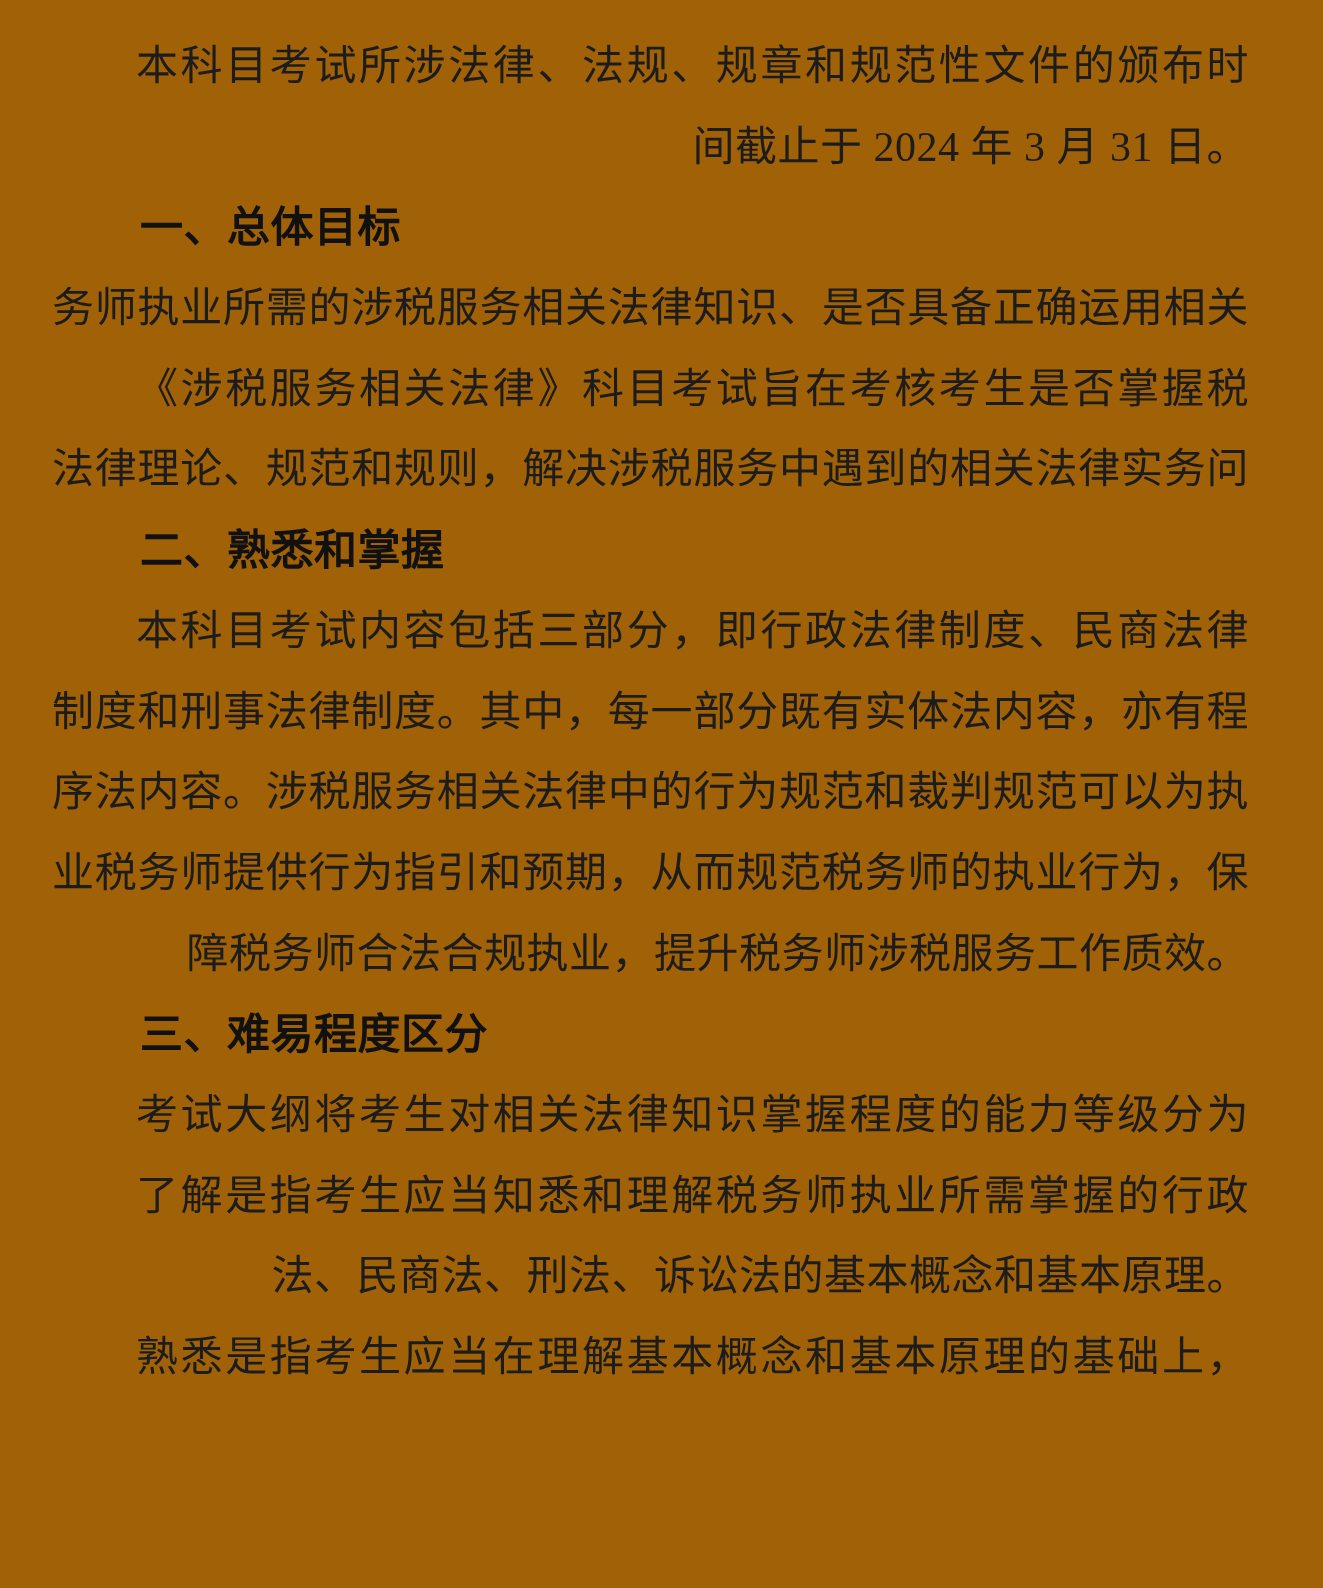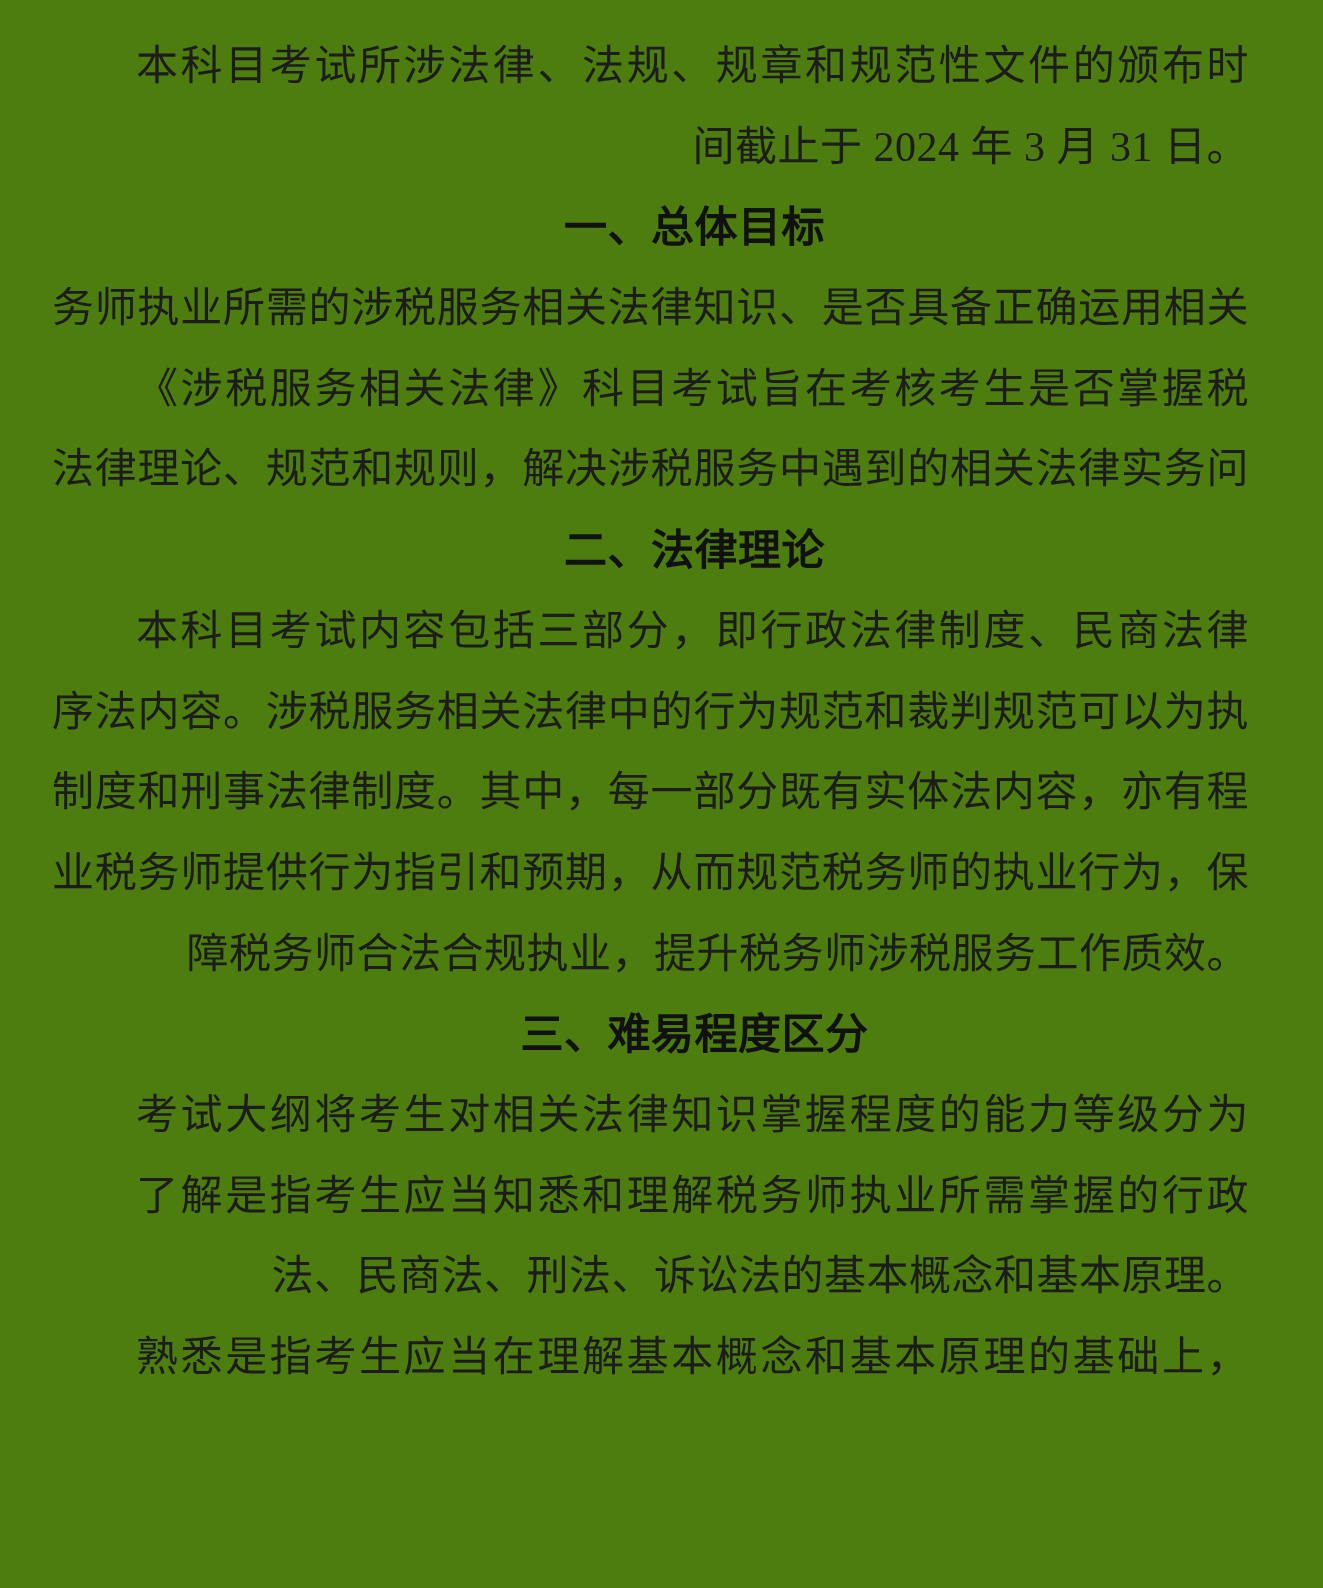--- a/index.html
+++ b/index.html
@@ -5,21 +5,21 @@
   html, body {
     margin: 0;
     padding: 0;
     background: #ffffff;
   }
   .page {
     position: relative;
     width: 1323px;
     height: 1588px;
     box-sizing: border-box;
-    background: #4d7c0f;
+    background: #a16207;
     padding: 26px 74px 0 52px;
     overflow: hidden;
     color: #1c1c1c;
     font-family: "Liberation Serif", "DejaVu Serif", serif;
   }
   .line {
     height: 80.7px;
     line-height: 80.7px;
     font-size: 42px;
     letter-spacing: 0.5px;
@@ -38,38 +38,38 @@
   }
   
   .indent {
     padding-left: 84px;
   }
   .heading {
     font-family: "Liberation Sans", "DejaVu Sans", sans-serif;
     font-weight: 700;
     font-size: 43px;
     padding-left: 88px;
-    text-align: center;
+    text-align: left;
     color: #111111;
   }
 </style>
 </head>
 <body>
 
 <div class="page">
   <div class="line just indent">本科目考试所涉法律、法规、规章和规范性文件的颁布时</div>
   <div class="line endline">间截止于 2024 年 3 月 31 日。</div>
   <div class="line heading">一、总体目标</div>
   <div class="line just">务师执业所需的涉税服务相关法律知识、是否具备正确运用相关</div>
   <div class="line just indent">《涉税服务相关法律》科目考试旨在考核考生是否掌握税</div>
   <div class="line just">法律理论、规范和规则，解决涉税服务中遇到的相关法律实务问</div>
-  <div class="line heading">二、法律理论</div>
+  <div class="line heading">二、熟悉和掌握</div>
   <div class="line just indent">本科目考试内容包括三部分，即行政法律制度、民商法律</div>
+  <div class="line just">制度和刑事法律制度。其中，每一部分既有实体法内容，亦有程</div>
   <div class="line just">序法内容。涉税服务相关法律中的行为规范和裁判规范可以为执</div>
-  <div class="line just">制度和刑事法律制度。其中，每一部分既有实体法内容，亦有程</div>
   <div class="line just">业税务师提供行为指引和预期，从而规范税务师的执业行为，保</div>
   <div class="line endline">障税务师合法合规执业，提升税务师涉税服务工作质效。</div>
   <div class="line heading">三、难易程度区分</div>
   <div class="line just indent">考试大纲将考生对相关法律知识掌握程度的能力等级分为</div>
   <div class="line just indent">了解是指考生应当知悉和理解税务师执业所需掌握的行政</div>
   <div class="line endline">法、民商法、刑法、诉讼法的基本概念和基本原理。</div>
   <div class="line just indent">熟悉是指考生应当在理解基本概念和基本原理的基础上，</div>
 </div>
 
 </body></html>

